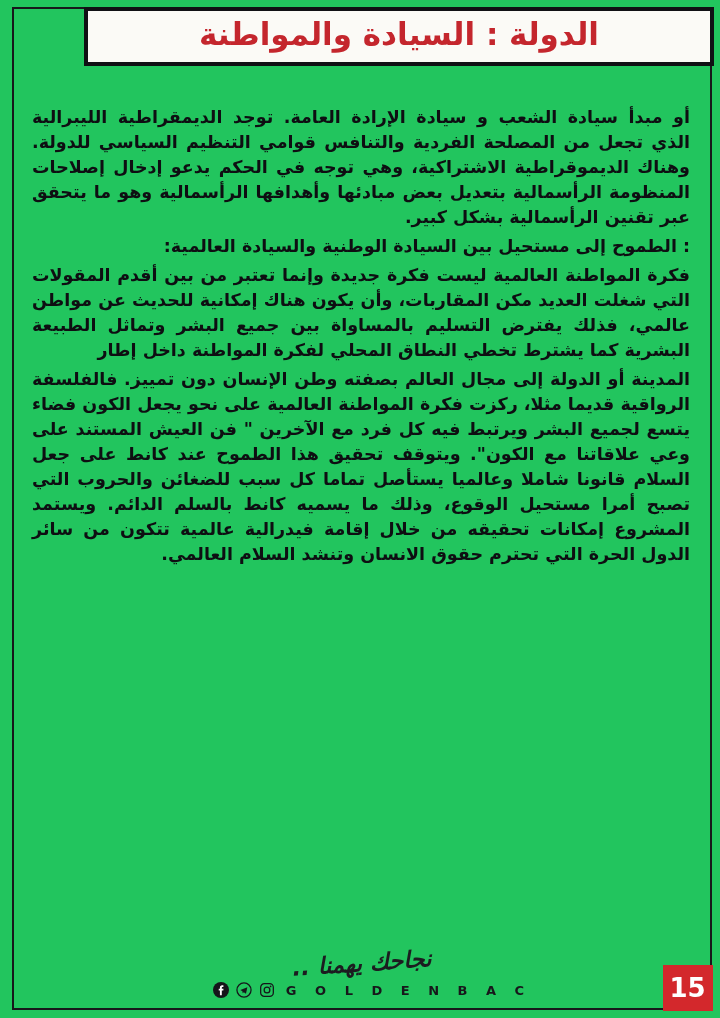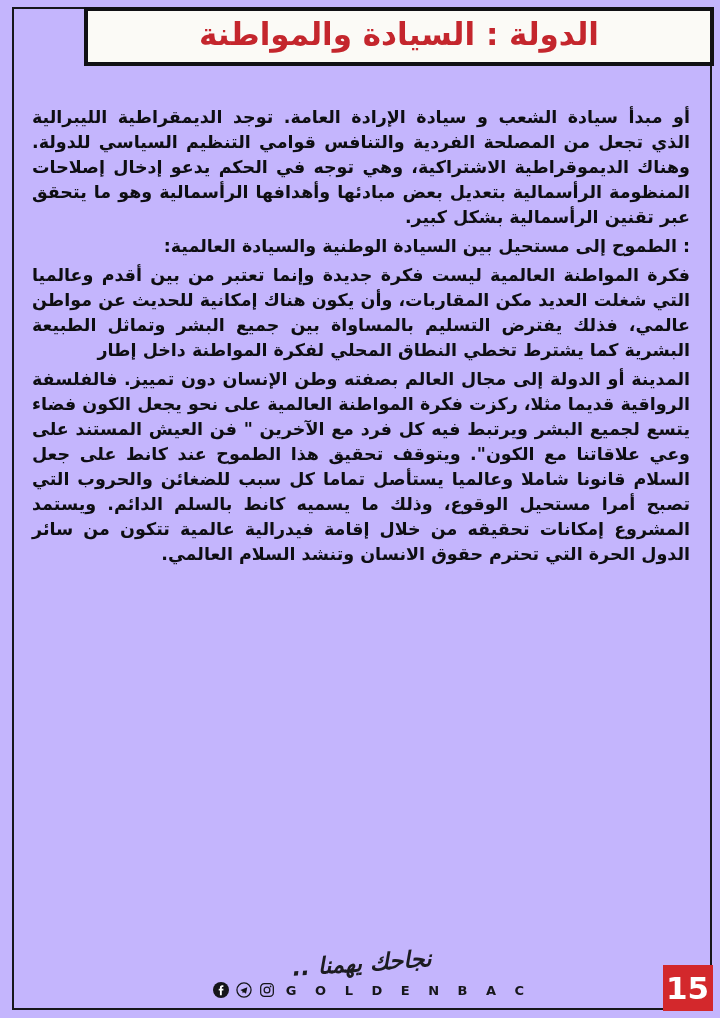--- a/index.html
+++ b/index.html
@@ -5,21 +5,21 @@
   * { box-sizing: border-box; }
   html, body { margin: 0; padding: 0; }
   body {
     width: 720px; height: 1018px;
     background: #e9e8e4;
     font-family: "DejaVu Sans", sans-serif;
   }
   .page {
     position: relative;
     width: 720px; height: 1018px;
-    background: #c4b5fd;
+    background: #22c55e;
     overflow: hidden;
   }
   .frame {
     position: absolute;
     left: 12px; top: 7px; right: 8px; bottom: 8px;
     border: 2.5px solid #17171b;
   }
   .header-box {
     position: absolute;
     top: -2.5px; right: -4px;
@@ -82,41 +82,41 @@
     color: #17171b;
     margin-left: 4px;
   }
   .page-number {
     position: absolute;
     right: -2.5px; bottom: -2.5px;
     width: 50px; height: 46px;
     background: #d3282c;
     color: #ffffff;
     font-weight: bold;
-    font-size: 31px;
+    font-size: 26px;
     display: flex;
     align-items: center;
     justify-content: center;
     z-index: 4;
   }
 </style>
 </head>
 <body>
 
 <div class="page">
   <div class="frame">
 
     <div class="header-box">
       <h1 class="header-title">الدولة : السيادة والمواطنة</h1>
     </div>
 
     <div class="body-text">
       <p>أو مبدأ سيادة الشعب و سيادة الإرادة العامة. توجد الديمقراطية الليبرالية الذي تجعل من المصلحة الفردية والتنافس قوامي التنظيم السياسي للدولة. وهناك الديموقراطية الاشتراكية، وهي توجه في الحكم يدعو  إدخال إصلاحات المنظومة الرأسمالية بتعديل بعض مبادئها وأهدافها الرأسمالية وهو ما  يتحقق عبر تقنين الرأسمالية بشكل كبير.</p>
       <p>: الطموح إلى مستحيل بين السيادة الوطنية والسيادة العالمية:</p>
-      <p>فكرة المواطنة العالمية ليست فكرة جديدة وإنما تعتبر من بين أقدم وعالميا التي شغلت العديد مكن  المقاربات، وأن يكون هناك إمكانية للحديث عن مواطن عالمي، فذلك يفترض التسليم بالمساواة بين  جميع البشر وتماثل الطبيعة البشرية كما يشترط تخطي النطاق المحلي لفكرة المواطنة داخل إطار</p>
+      <p>فكرة المواطنة العالمية ليست فكرة جديدة وإنما تعتبر من بين أقدم المقولات التي شغلت العديد مكن  المقاربات، وأن يكون هناك إمكانية للحديث عن مواطن عالمي، فذلك يفترض التسليم بالمساواة بين  جميع البشر وتماثل الطبيعة البشرية كما يشترط تخطي النطاق المحلي لفكرة المواطنة داخل إطار</p>
       <p>المدينة أو الدولة إلى مجال العالم بصفته وطن الإنسان دون تمييز. فالفلسفة الرواقية قديما مثلا، ركزت فكرة المواطنة العالمية على نحو يجعل الكون فضاء يتسع لجميع البشر ويرتبط فيه كل فرد مع الآخرين " فن العيش المستند على وعي علاقاتنا مع الكون". ويتوقف تحقيق هذا الطموح عند كانط على جعل السلام قانونا شاملا وعالميا يستأصل تماما كل سبب للضغائن والحروب التي تصبح أمرا مستحيل الوقوع، وذلك ما يسميه كانط بالسلم الدائم. ويستمد المشروع إمكانات تحقيقه من خلال إقامة فيدرالية عالمية تتكون من سائر الدول الحرة التي تحترم حقوق الانسان وتنشد السلام العالمي.</p>
     </div>
 
     <div class="footer">
       <div class="signature">نجاحك يهمنا ..</div>
       <div class="brand-row">
         <span>
           <svg width="16" height="16" viewBox="0 0 24 24">
             <circle cx="12" cy="12" r="12" fill="#15151a"></circle>
             <path d="M15.5 12.6h-2.3V20h-2.8v-7.4H8.6V10h1.8V8.4c0-2 1.2-3.4 3.3-3.4h1.9v2.5h-1.4c-.7 0-1 .3-1 1V10h2.5z" fill="#ffffff"></path>

